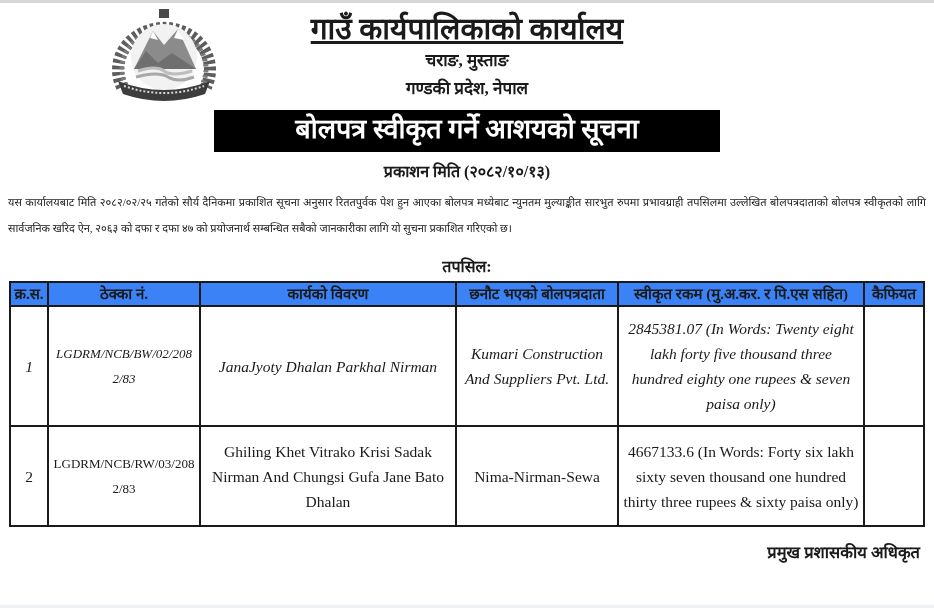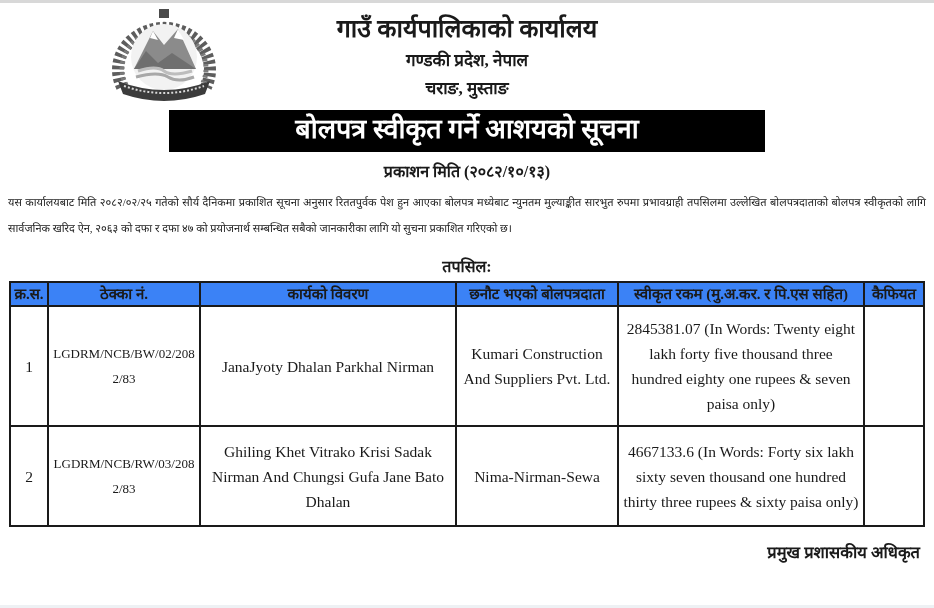--- a/index.html
+++ b/index.html
@@ -12,25 +12,25 @@
     position:relative;
     overflow:hidden;
   }
   .scan-edge-top { height:3px; background:#d8d8d8; width:100%; }
   .scan-edge-bottom { position:absolute; bottom:0; left:0; width:100%; height:3px; background:#eef1f4; }
 
   .doc-header { text-align:center; padding-top:8px; position:relative; }
   .emblem { position:absolute; left:98px; top:4px; width:132px; height:106px; }
 
   .muni-title  { font-size:31px; font-weight:bold; line-height:38px; margin:0; }
-  .office-title{ font-size:25px; font-weight:bold; line-height:32px; margin:2px 0 0 0; }
+  .office-title{ font-size:30px; font-weight:bold; line-height:32px; margin:2px 0 0 0;text-decoration:underline; }
   .addr-line   { font-size:17px; font-weight:bold; line-height:25px; margin:3px 0 0 0; }
 
   .banner {
-    width:596px; margin:9px auto 0 auto;
+    width:506px; margin:9px auto 0 auto;
     background:#000000; color:#ffffff;
     text-align:center; font-weight:bold;
     font-size:27px; line-height:33px;
     padding:3px 0 6px 0;
   }
   .pub-date { text-align:center; font-weight:bold; font-size:16px; margin-top:8px; }
 
   .body-par {
     margin:7px 8px 0 8px;
     font-size:11px; line-height:26px;
@@ -49,21 +49,21 @@
     padding:1px 4px;
   }
   .notice-table th {
     background:#3b82f6;
     font-size:15px; font-weight:bold;
     height:24px; line-height:20px;
     padding:1px 2px;
   }
   .col-sn{width:38px;} .col-contract{width:152px;} .col-work{width:256px;}
   .col-bidder{width:162px;} .col-amount{width:246px;} .col-remarks{width:60px;}
-  tr.row-1 td { height:120px; }
+  tr.row-1 td { height:120px;font-style:italic; }
   tr.row-2 td { height:100px; }
   .en-cell { font-size:15.5px; line-height:25px; }
   .contract-cell { font-size:13px; line-height:25px; overflow-wrap:anywhere; padding:1px 14px; }
   .amount-cell { font-size:15.5px; line-height:25px; padding:1px 6px; }
 
   .signature {
     text-align:right; font-weight:bold; font-size:16.5px;
     margin:13px 14px 0 0;
   }
 </style>
@@ -89,22 +89,22 @@
       <path d="M36 62 L48 44 L60 56 L74 46 L98 62 Z" fill="#6f6f6f"></path>
 
       <path d="M40 64 Q 58 58 66 64 T 94 64" fill="none" stroke="#bdbdbd" stroke-width="3"></path>
       <path d="M38 70 Q 60 64 70 70 T 96 70" fill="none" stroke="#a8a8a8" stroke-width="3"></path>
 
       <path d="M20 74 Q 66 92 112 74 L 107 87 Q 66 101 25 87 Z" fill="#3c3c3c"></path>
       <path d="M26 79 Q 66 93 106 79" fill="none" stroke="#d9d9d9" stroke-width="2" stroke-dasharray="2 2"></path>
     </svg>
   </div>
   <h2 class="office-title">गाउँ कार्यपालिकाको कार्यालय</h2>
+  <div class="addr-line">चराङ, मुस्ताङ</div>
   <div class="addr-line">गण्डकी प्रदेश, नेपाल</div>
-  <div class="addr-line">चराङ, मुस्ताङ</div>
 </div>
 
 <div class="banner">बोलपत्र स्वीकृत गर्ने आशयको सूचना</div>
 
 <div class="pub-date">प्रकाशन मिति (२०८२/१०/१३)</div>
 
 <p class="body-par">यस कार्यालयबाट मिति २०८२/०२/२५ गतेको सौर्य दैनिकमा प्रकाशित सूचना अनुसार रिततपुर्वक पेश हुन आएका बोलपत्र मध्येबाट न्युनतम मुल्याङ्कीत सारभुत रुपमा प्रभावग्राही तपसिलमा उल्लेखित बोलपत्रदाताको बोलपत्र स्वीकृतको लागि सार्वजनिक खरिद ऐन, २०६३ को दफा र दफा ४७ को प्रयोजनार्थ सम्बन्धित सबैको जानकारीका लागि यो सुचना प्रकाशित गरिएको छ।</p>
 
 <div class="tapasil">तपसिल:</div>
 

